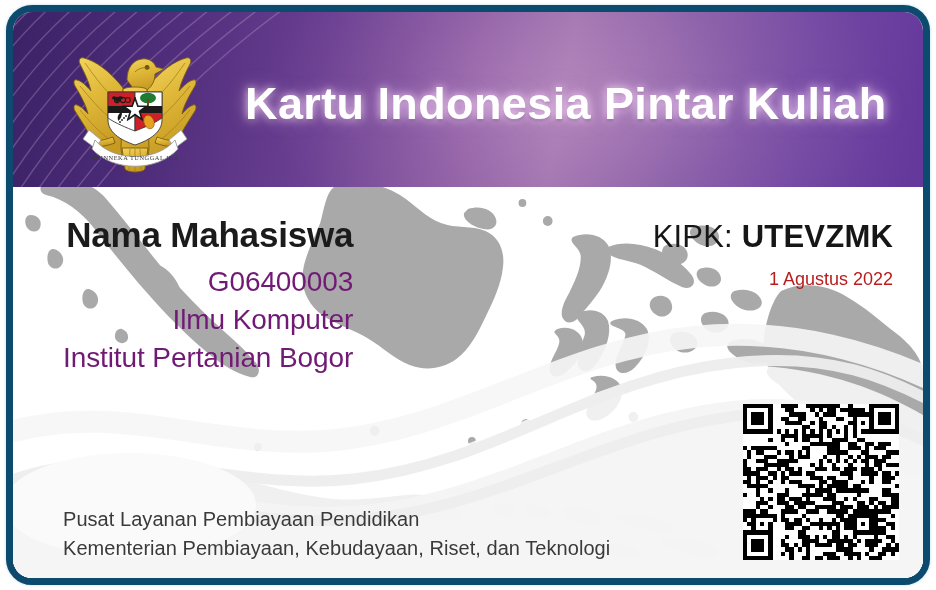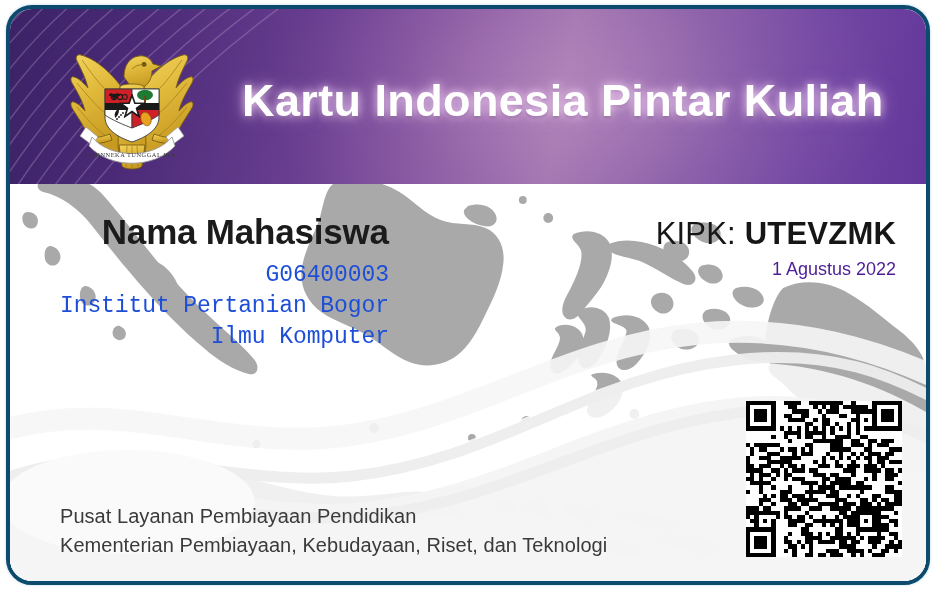--- a/index.html
+++ b/index.html
@@ -12,21 +12,21 @@
     font-family: "Liberation Sans", sans-serif;
   }
 
   #card {
     position: absolute;
     left: 6px;
     top: 5px;
     width: 924px;
     height: 580px;
     border-radius: 26px;
-    border: 4px solid #0c4a6e;
+    border: 7px solid #0c4a6e;
     background: #ffffff;
     overflow: hidden;
     box-shadow: 0 0 3px rgba(120,180,220,0.55);
   }
 
   
   #header {
     position: absolute;
     left: 0; top: 0;
     width: 100%;
@@ -115,47 +115,46 @@
     text-align: right;
   }
   #student-name {
     font-size: 35px;
     font-weight: bold;
     color: #1b1b1b;
     line-height: 1.05;
     letter-spacing: -0.2px;
   }
   .student-line {
-    font-size: 23px;
-    color: #1d4ed8;
+    font-size: 28px;
+    color: #701a75;
     line-height: 1.36;
     letter-spacing: -0.1px;
-    font-family: Liberation Mono, monospace;
   }
   #student-id { margin-top: 9px; }
 
   #kipk-block {
     position: absolute;
     right: 30px;
     top: 32px;
     text-align: right;
     z-index: 5;
   }
   #kipk-line {
     font-size: 31px;
     color: #161616;
     white-space: nowrap;
     letter-spacing: 0.2px;
   }
   #kipk-label { font-weight: normal; }
   #kipk-code  { font-weight: bold; }
   #kipk-date {
-    margin-top: 7px;
+    margin-top: 14px;
     font-size: 18px;
-    color: #4c1d95;
+    color: #b91c1c;
   }
 
   #footer-block {
     position: absolute;
     left: 50px;
     bottom: 26px;
     z-index: 5;
   }
   .footer-line {
     font-size: 20px;
@@ -406,22 +405,22 @@
         <path d="M-20,250 C100,210 200,262 320,254 C460,244 560,164 700,150 C800,140 890,166 960,200"></path>
       </g>
       <g fill="#fafafa" opacity="0.95">
         <ellipse cx="120" cy="318" rx="130" ry="52"></ellipse>
       </g>
     </svg>
 
     <div id="student-block">
       <div id="student-name">Nama Mahasiswa</div>
       <div id="student-id" class="student-line">G06400003</div>
+      <div class="student-line">Ilmu Komputer</div>
       <div class="student-line">Institut Pertanian Bogor</div>
-      <div class="student-line">Ilmu Komputer</div>
     </div>
 
     <div id="kipk-block">
       <div id="kipk-line">
         <span id="kipk-label">KIPK:</span>
         <span id="kipk-code">UTEVZMK</span>
       </div>
       <div id="kipk-date">1 Agustus 2022</div>
     </div>
 

